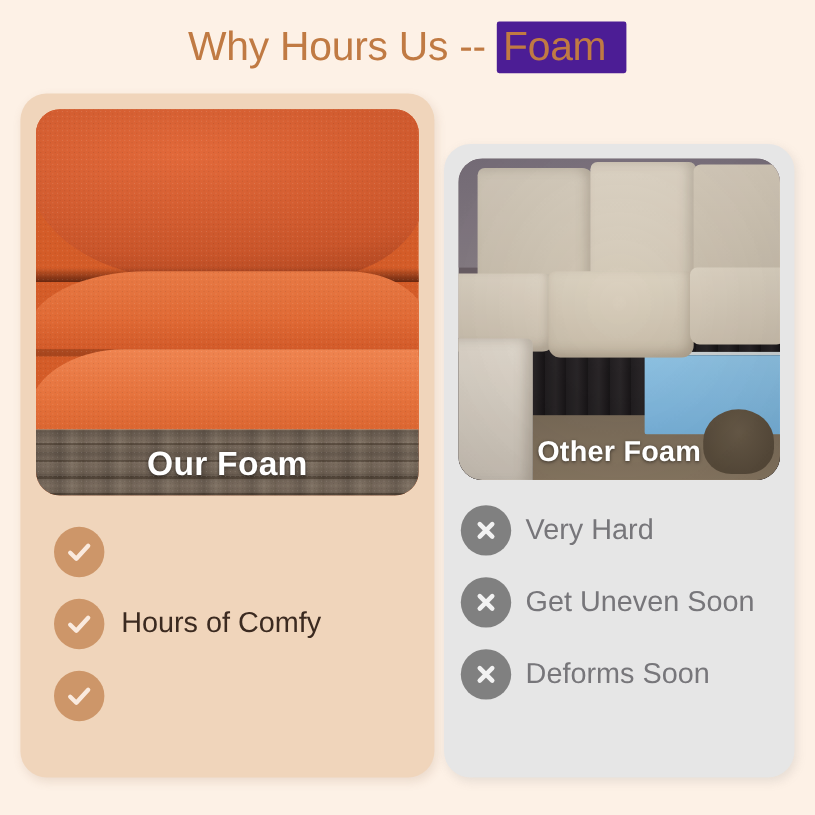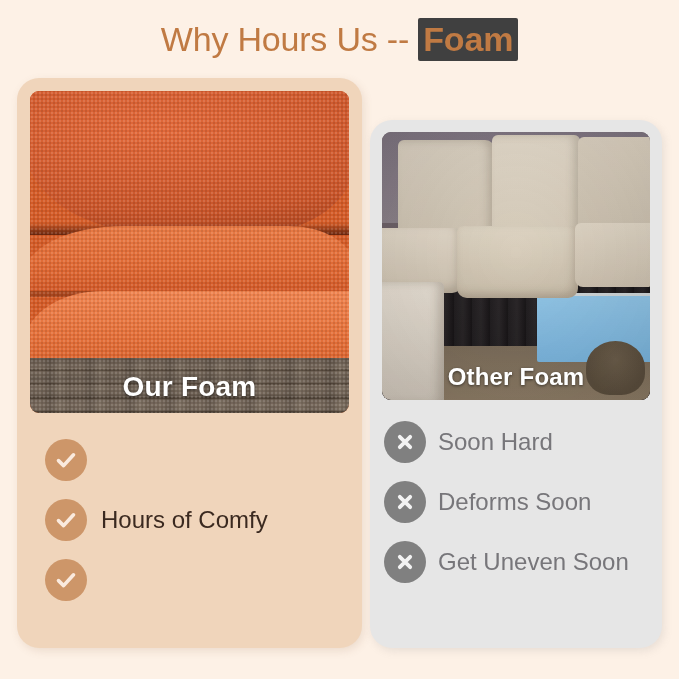--- a/index.html
+++ b/index.html
@@ -27,23 +27,23 @@
   }
   .title {
     font-size: 34px;
     font-weight: 400;
     color: #c07a43;
     letter-spacing: -0.2px;
     white-space: nowrap;
     line-height: 1;
   }
   .title .accent {
-    font-weight: 700;
-    background: #404040;
-    padding: 2px 5px 3px 5px;
+    font-weight: 400;
+    background: #4c1d95;
+    padding: 2px 17px 3px 5px;
     border-radius: 2px;
     color: #c07a43;
   }
 
   
   .panels {
     position: absolute;
     top: 78px;
     left: 0;
     width: 679px;
@@ -70,21 +70,21 @@
     top: 42px;
     width: 292px;
     height: 528px;
     background: #e6e6e6;
     box-shadow: 2px 3px 8px rgba(140,140,140,0.18);
   }
 
   
   .photo {
     position: absolute;
-    border-radius: 9px;
+    border-radius: 20px;
     overflow: hidden;
     text-decoration: underline;
   }
   .photo-left {
     left: 13px;
     top: 13px;
     width: 319px;
     height: 322px;
   }
   .photo-right {
@@ -383,37 +383,37 @@
     </div>
 
     <div class="list list-right">
 
       <div class="row">
         <span class="badge badge-cross">
           <svg width="24" height="24" viewBox="0 0 24 24" aria-hidden="true">
             <path d="M6.8 6.8 L17.2 17.2 M17.2 6.8 L6.8 17.2" fill="none" stroke="#f2f2f2" stroke-width="3.8" stroke-linecap="round"></path>
           </svg>
         </span>
-        <span class="row-text text-con">Soon Hard</span>
+        <span class="row-text text-con">Very Hard</span>
       </div>
 
       <div class="row">
         <span class="badge badge-cross">
           <svg width="24" height="24" viewBox="0 0 24 24" aria-hidden="true">
             <path d="M6.8 6.8 L17.2 17.2 M17.2 6.8 L6.8 17.2" fill="none" stroke="#f2f2f2" stroke-width="3.8" stroke-linecap="round"></path>
           </svg>
         </span>
-        <span class="row-text text-con">Deforms Soon</span>
+        <span class="row-text text-con">Get Uneven Soon</span>
       </div>
 
       <div class="row">
         <span class="badge badge-cross">
           <svg width="24" height="24" viewBox="0 0 24 24" aria-hidden="true">
             <path d="M6.8 6.8 L17.2 17.2 M17.2 6.8 L6.8 17.2" fill="none" stroke="#f2f2f2" stroke-width="3.8" stroke-linecap="round"></path>
           </svg>
         </span>
-        <span class="row-text text-con">Get Uneven Soon</span>
+        <span class="row-text text-con">Deforms Soon</span>
       </div>
 
     </div>
   </div>
 
 </div>
 
 </body></html>

